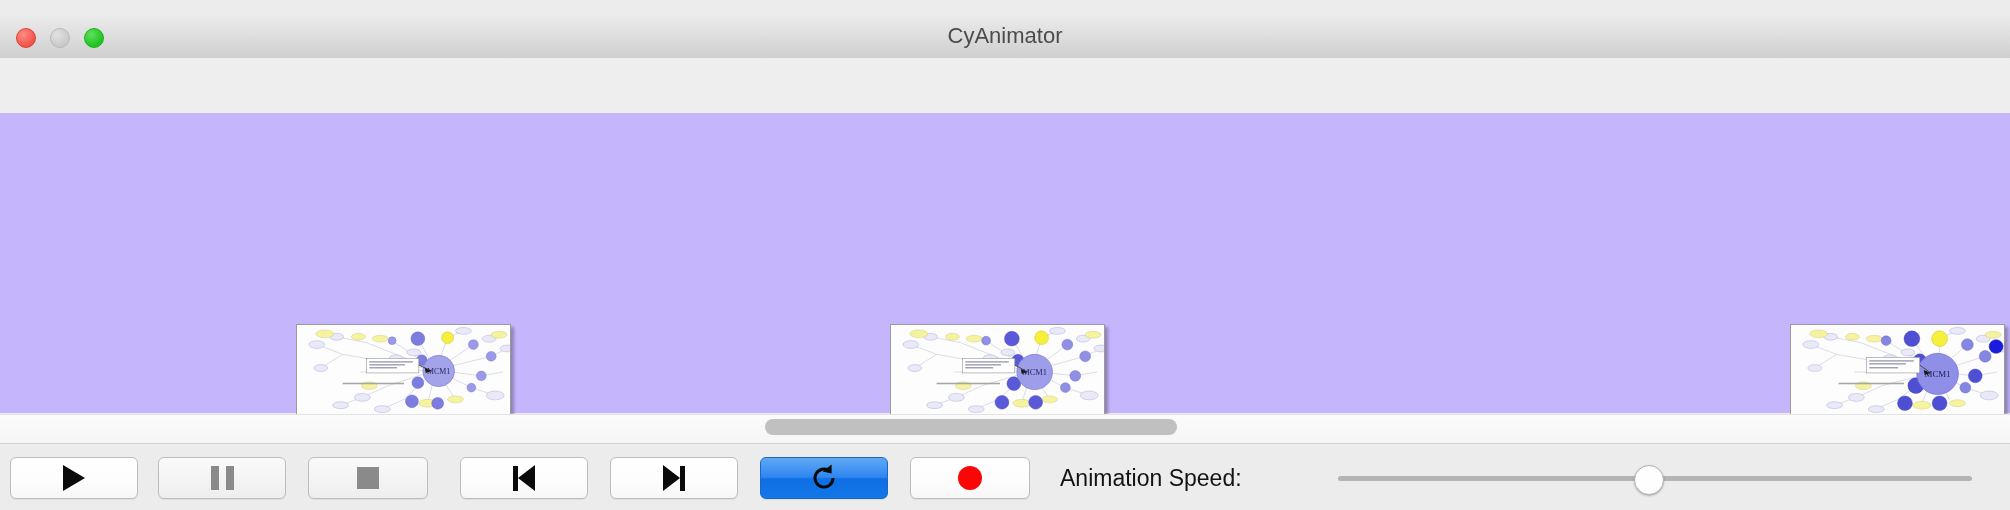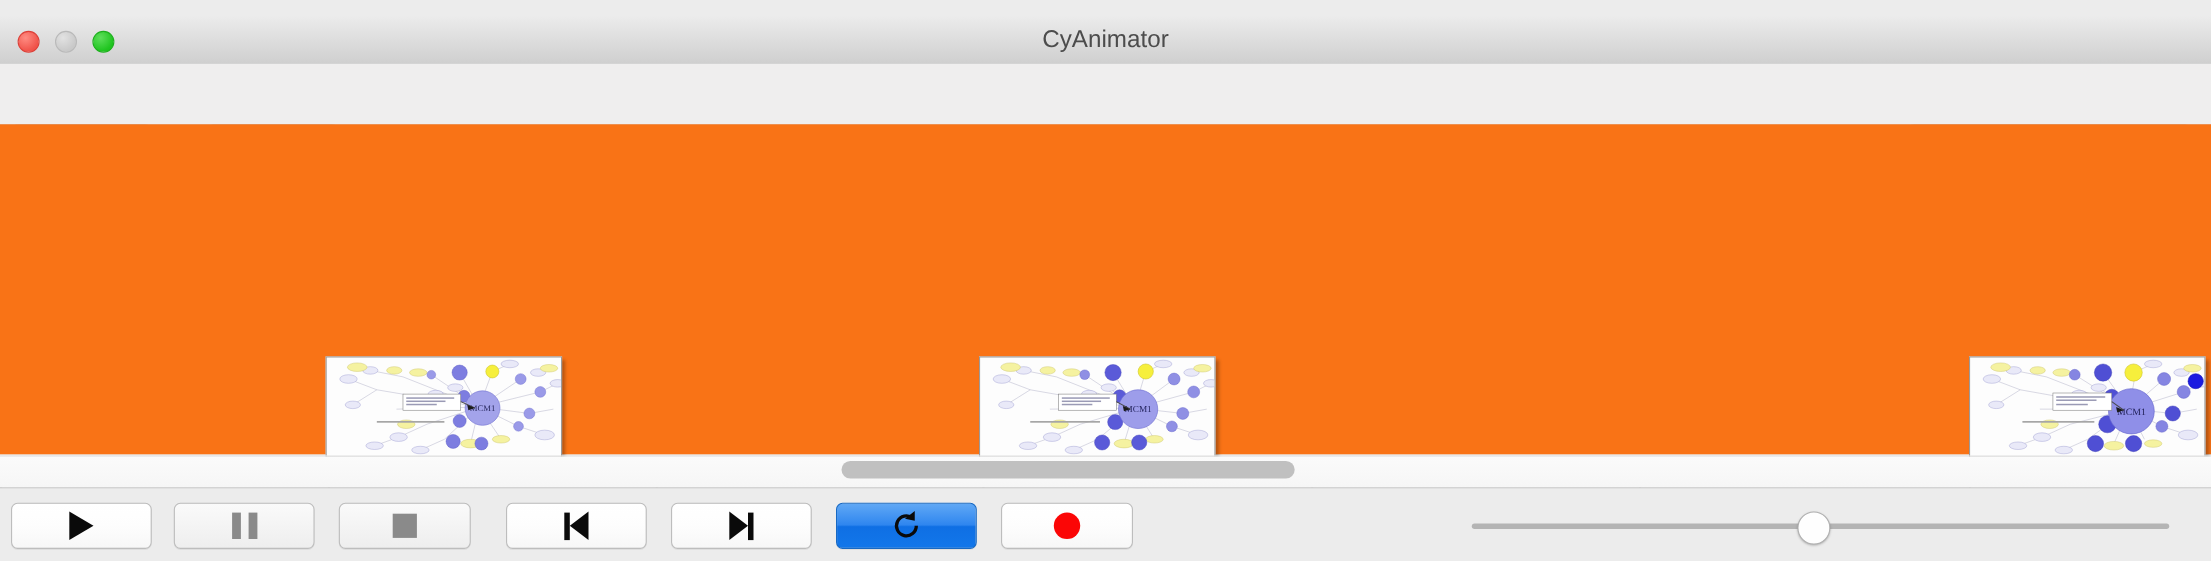--- a/index.html
+++ b/index.html
@@ -59,21 +59,21 @@
   .btn-white{background:linear-gradient(to bottom,#ffffff 0%,#fdfdfd 50%,#f7f7f7 100%);}
   .btn-gray{background:linear-gradient(to bottom,#fafafa 0%,#f4f4f4 50%,#eeeeee 100%);}
   #add-frame-button{left:10px;top:55px;width:128px;height:42px;}
   #delete-frame-button{left:188px;top:55px;width:120px;height:42px;}
   #clear-all-frames-button{right:18px;top:55px;width:258px;height:42px;font-size:22px;color:#1b1b1b;}
   .plus-icon{font-size:30px;font-weight:bold;color:#101010;line-height:1;}
 
   
   .timeline{
     position:absolute;left:0;top:113px;width:2010px;height:300px;
-    background:#f97316;
+    background:#c4b5fd;
   }
   .frame-thumb{
     position:absolute;box-sizing:border-box;
     background:#fdfdfd;border:1px solid #9a9a9a;
     box-shadow:3px 3px 3px rgba(0,0,0,0.28);
     overflow:hidden;
   }
   .net-svg{display:block;width:100%;height:100%;}
 
   .axis-line{position:absolute;left:0;top:312px;width:2010px;height:3px;background:#000;}
@@ -489,18 +489,19 @@
       <svg width="30" height="30" viewBox="0 0 30 30">
         <path d="M24 15 a9 9 0 1 1 -3.3 -6.9" stroke="#0a0a0a" stroke-width="3" fill="none" stroke-linecap="butt"></path>
         <path d="M22.6 1.5 L22.6 10.4 L13.7 8.6 Z" fill="#0a0a0a"></path>
       </svg>
     </div>
 
     <div class="cbtn btn-white" style="left:910px;width:120px;">
       <span class="ic-record"></span>
     </div>
 
+    <div class="speed-label" style="left:1060px;">Animation Speed:</div>
 
     <div class="slider-track" style="left:1338px;width:634px;"></div>
     <div class="slider-thumb" style="left:1634px;"></div>
   </div>
 
 </div>
 
 </body></html>

